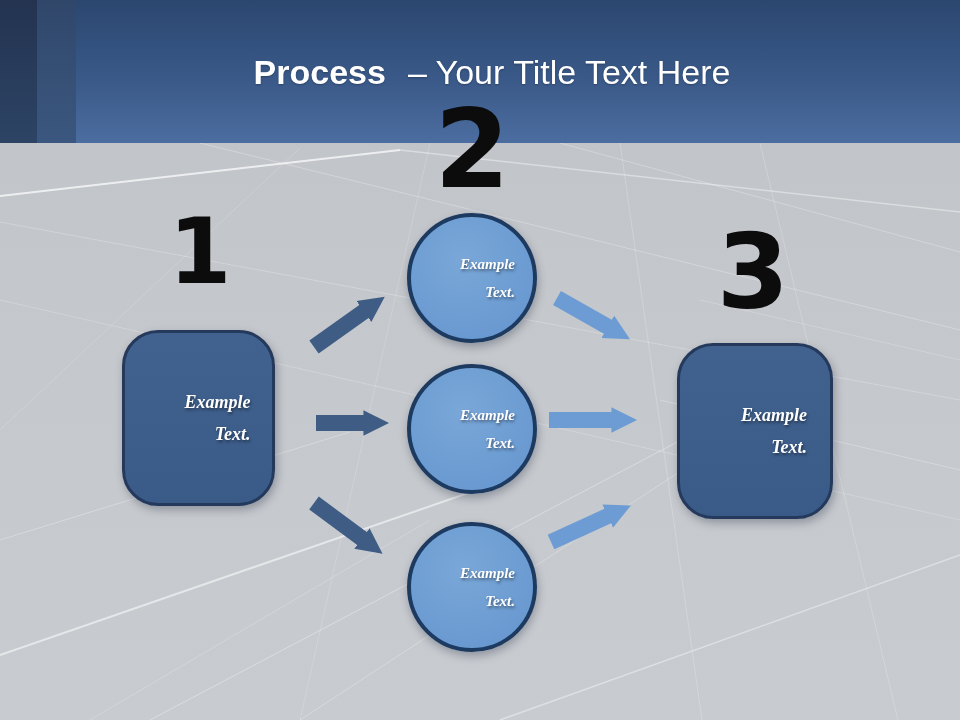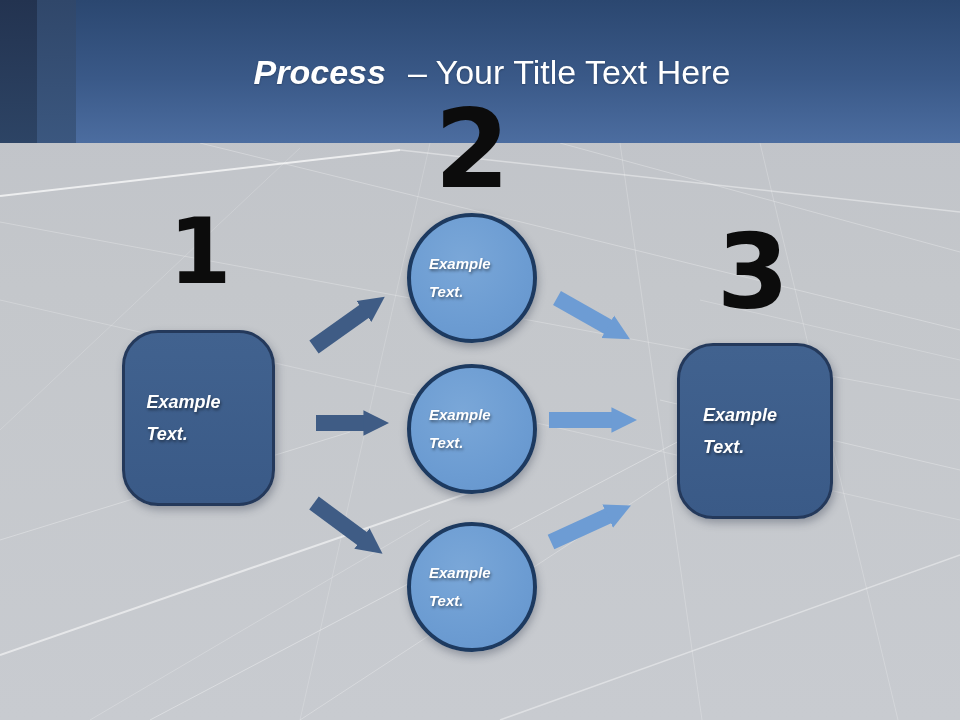--- a/index.html
+++ b/index.html
@@ -14,21 +14,21 @@
     background:linear-gradient(180deg,#2b4770 0%,#3a5988 55%,#4c6da0 100%);
   }
   .strip{position:absolute;top:0;height:143px;}
   .strip1{left:0;width:37px;background:linear-gradient(180deg,#233350 0%,#2d4465 100%);}
   .strip2{left:37px;width:39px;background:linear-gradient(180deg,#30476a 0%,#3b577f 100%);}
   .title{
     position:absolute;left:0;top:50px;width:100%;margin:0;padding-left:24px;box-sizing:border-box;
     text-align:center;color:#ffffff;font-size:34px;font-weight:400;line-height:44px;
     text-shadow:0 1px 2px rgba(0,0,0,.25);white-space:nowrap;
   }
-  .t-bold{font-weight:700;font-style:italic;}
+  .t-bold{font-weight:700;}
   .t-rest{margin-left:22px;font-weight:400;}
   
   .big-num{
     position:absolute;width:100px;text-align:center;line-height:1;
     color:#0c0c0c;font-weight:700;font-family:"DejaVu Sans","Liberation Sans",sans-serif;
   }
   .num1{left:150px;top:207px;font-size:90px;}
   .num2{left:422px;top:96px;font-size:108px;}
   .num3{left:703px;top:220px;font-size:104px;}
   
@@ -45,22 +45,23 @@
     position:absolute;box-sizing:border-box;width:130px;height:130px;border-radius:50%;
     background:radial-gradient(circle at 42% 35%,#7aa7d8 0%,#6c9cd2 60%,#6494cc 100%);
     border:4px solid #1d3a60;
     display:flex;align-items:center;justify-content:center;
     box-shadow:1px 4px 8px rgba(40,50,70,.35);
   }
   .circ-top{left:407px;top:213px;}
   .circ-mid{left:407px;top:364px;}
   .circ-bot{left:407px;top:522px;}
   .shape-label{
-    color:#ffffff;font-weight:700;font-style:italic;text-align:left;
+    color:#ffffff;font-weight:700;font-style:italic;text-align:right;
     text-shadow:1px 2px 3px rgba(0,0,0,.45);
+    font-family:Liberation Serif, serif;
   }
   .box-label{width:104px;font-size:18px;line-height:1.8;}
   .circle-label{width:86px;font-size:15px;line-height:1.9;}
   
   .layer{position:absolute;left:0;top:0;width:960px;height:720px;}
 </style>
 </head>
 <body>
 
 <div class="slide">

